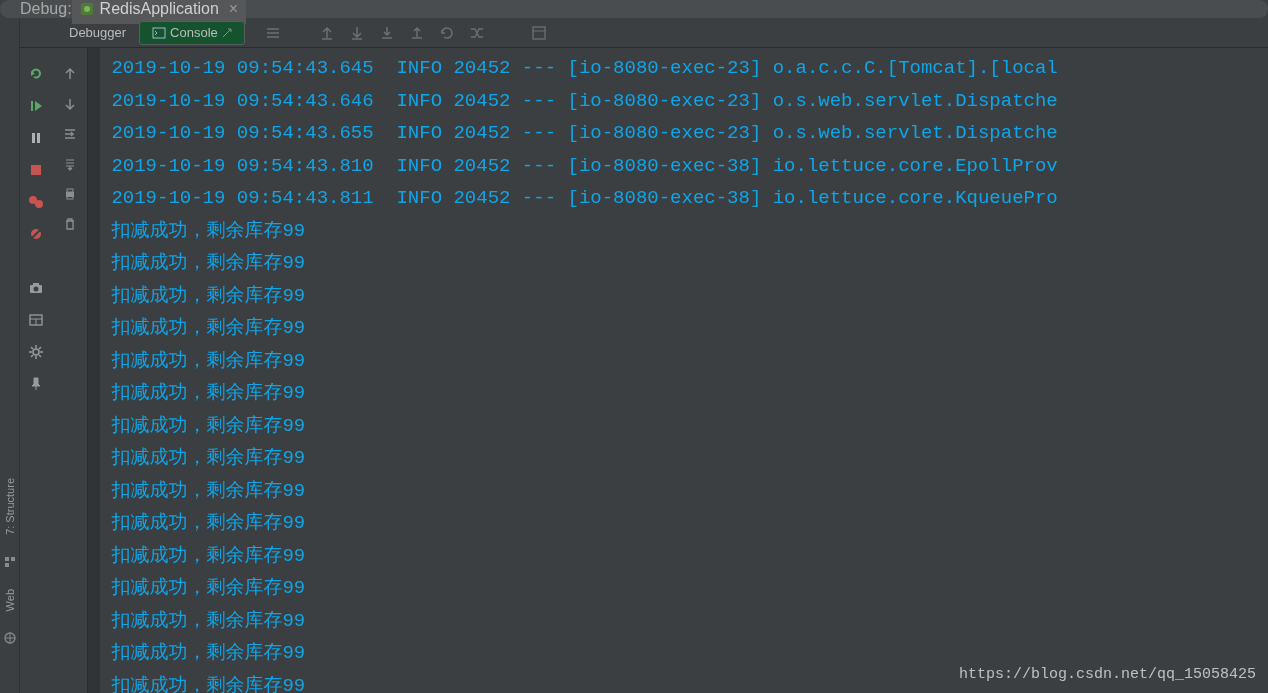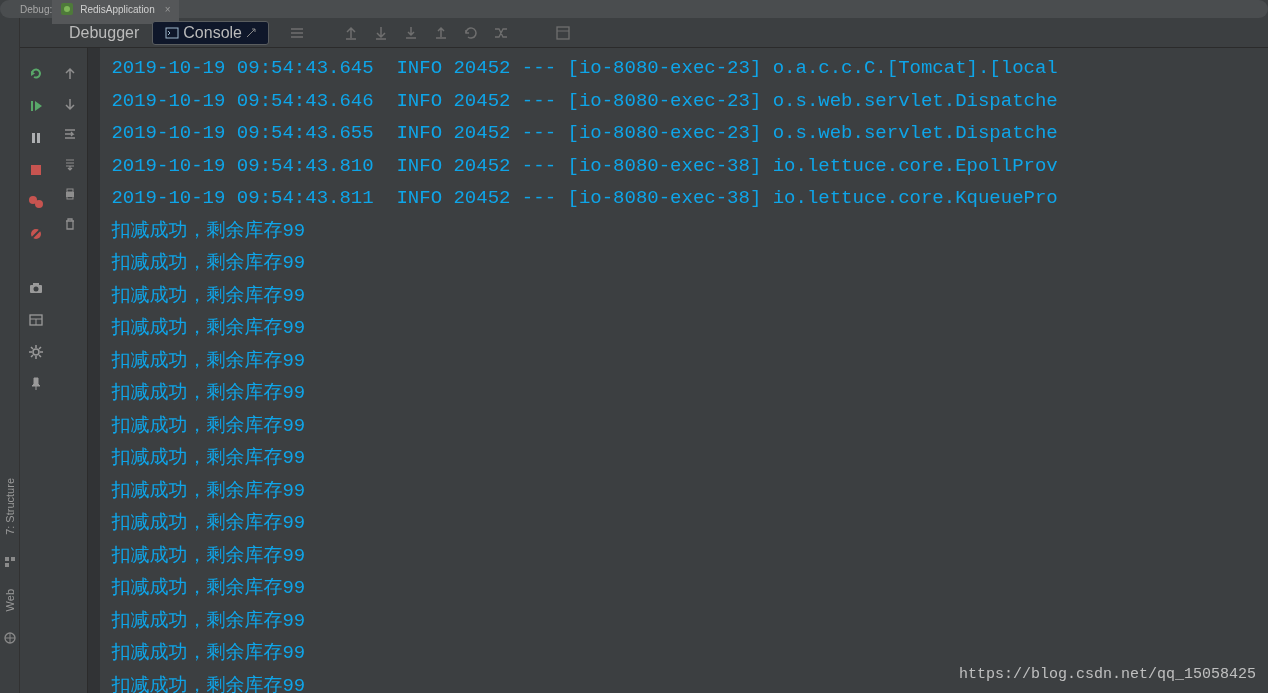--- a/index.html
+++ b/index.html
@@ -13,48 +13,48 @@
     overflow: hidden;
     position: relative;
   }
   .top-bar {
     height: 18px;
     background: #4a4d4f;
     display: flex;
     align-items: center;
     padding-left: 20px;
     color: #a8a8a8;
-    font-size: 10px;
+    font-size: 16px;
     border-radius: 9px;
   }
   .top-bar .run-tab {
     display: flex; align-items: center; gap: 6px;
     background: #555759; padding: 2px 8px; height: 30px;
     color: #d0d0d0;
   }
   .top-bar .close-x { color: #999; margin-left: 4px; }
   .toolbar-row {
     height: 30px;
     background: #3c3f41;
     display: flex;
     align-items: center;
     border-bottom: 1px solid #2b2b2b;
     padding-left: 56px;
   }
   .sub-tabs { display: flex; align-items: center; height: 100%; }
   .sub-tab {
     padding: 4px 12px;
     color: #bbbbbb;
-    font-size: 16px;
+    font-size: 13px;
     border: 1px solid transparent;
     height: 24px;
     display: flex; align-items: center; gap: 4px;
   }
   .sub-tab.active {
-    background: #0f172a;
+    background: #14532d;
     border: 1px solid #5a5d5f;
     border-radius: 3px;
   }
   .sub-toolbar-icons {
     display: flex; align-items: center; gap: 14px; margin-left: 20px;
   }
   .sub-toolbar-icons .ticon {
     width: 16px; height: 16px; color: #6f6f6f;
     display: flex; align-items: center; justify-content: center;
   }

